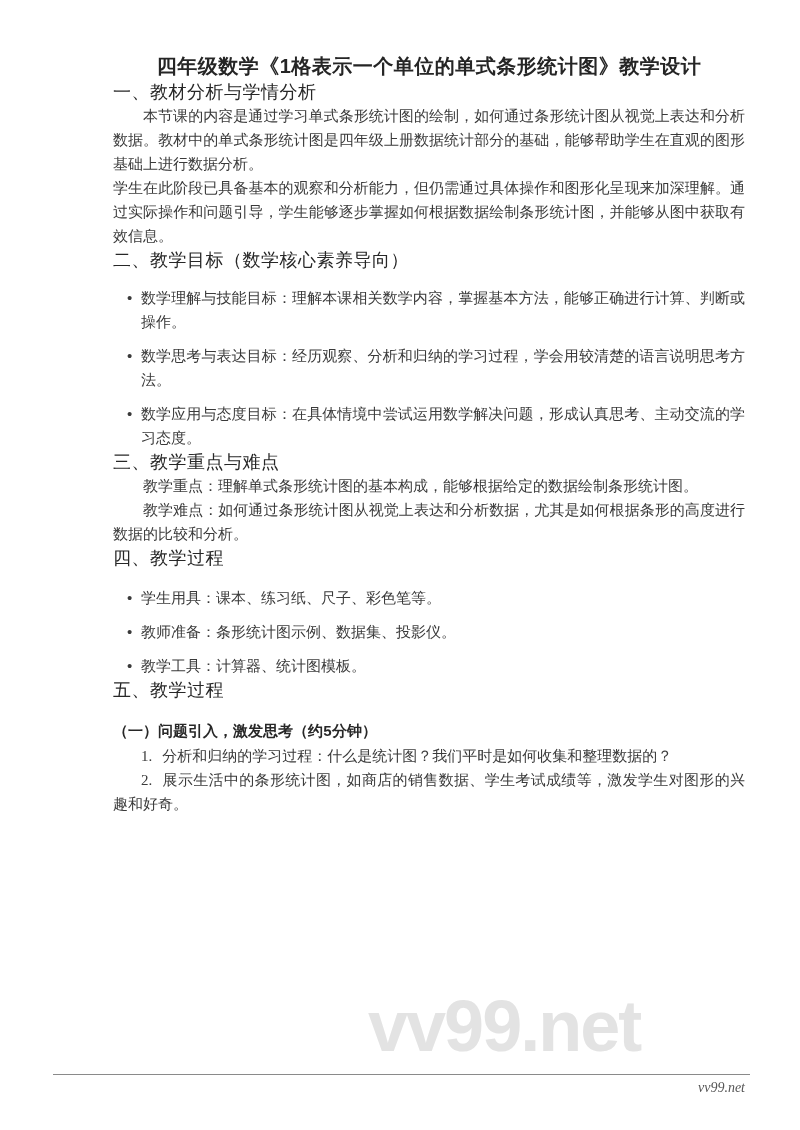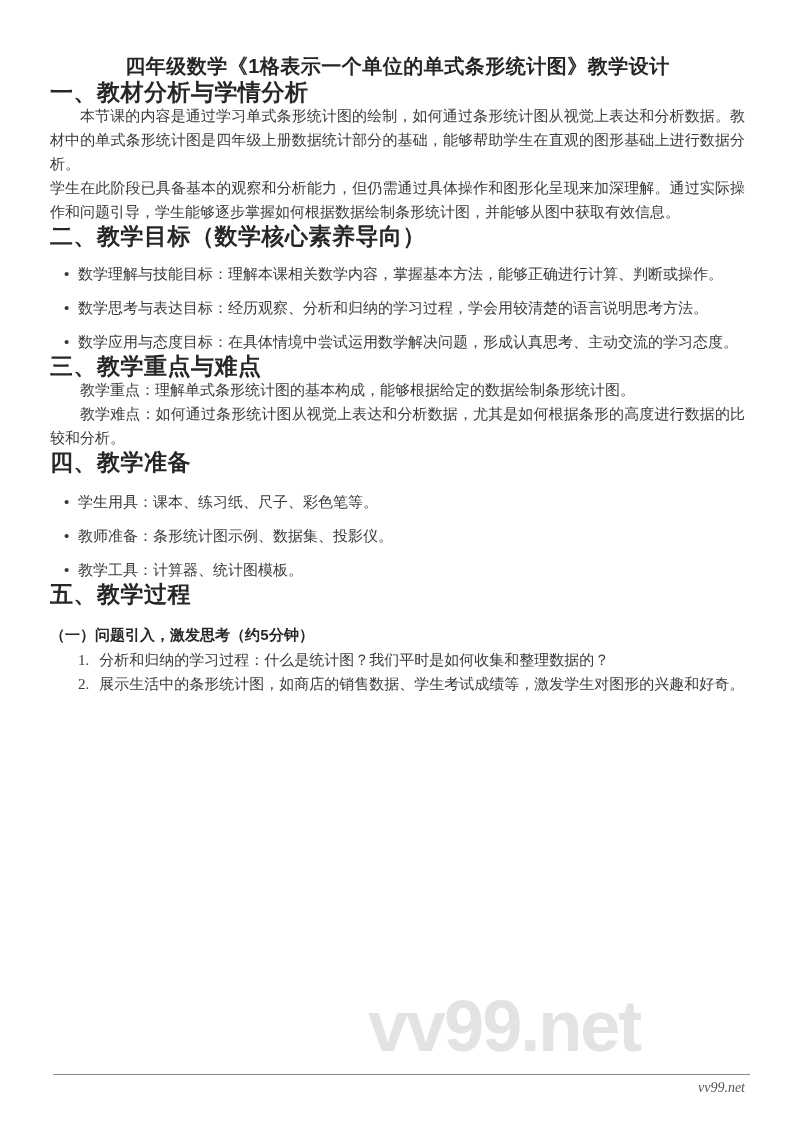--- a/index.html
+++ b/index.html
@@ -12,36 +12,37 @@
     width: 800px;
     height: 1130px;
     background: #ffffff;
     overflow: hidden;
     font-family: "Liberation Serif", "DejaVu Serif", serif;
     color: #3a3a3a;
   }
   .content {
     position: relative;
     z-index: 1;
-    padding: 0 55px 0 50px;
+    padding: 0 55px 0 87px;
+    margin-left: 26px;
   }
   .doc-title {
     margin: 52px 0 0 0;
     font-family: "Liberation Sans", "DejaVu Sans", sans-serif;
     font-size: 20px;
     font-weight: bold;
     line-height: 28px;
     text-align: center;
     color: #252525;
     letter-spacing: 0.5px;
   }
   h2.sec {
     font-family: "Liberation Sans", "DejaVu Sans", sans-serif;
-    font-size: 23px;
-    font-weight: bold;
+    font-size: 18px;
+    font-weight: normal;
     line-height: 24px;
     color: #272727;
     margin: 0;
     letter-spacing: 0.5px;
   }
   .sec-1 { margin-top: 46px; }
   .sec-2 { margin-top: 28px; }
   .sec-3 { margin-top: 28px; }
   .sec-4 { margin-top: 26px; }
   .sec-5 { margin-top: 28px; }
@@ -155,21 +156,21 @@
       <li>
         <span class="marker">•</span>
         <span>数学应用与态度目标：在具体情境中尝试运用数学解决问题，形成认真思考、主动交流的学习态度。</span>
       </li>
     </ul>
 
     <h2 class="sec sec-3">三、教学重点与难点</h2>
     <p class="body indent mt-18">教学重点：理解单式条形统计图的基本构成，能够根据给定的数据绘制条形统计图。</p>
     <p class="body indent mt-14">教学难点：如何通过条形统计图从视觉上表达和分析数据，尤其是如何根据条形的高度进行数据的比较和分析。</p>
 
-    <h2 class="sec sec-4">四、教学准备</h2>
+    <h2 class="sec sec-4">四、教学过程</h2>
     <ul class="blist tight">
       <li>
         <span class="marker">•</span>
         <span>学生用具：课本、练习纸、尺子、彩色笔等。</span>
       </li>
       <li>
         <span class="marker">•</span>
         <span>教师准备：条形统计图示例、数据集、投影仪。</span>
       </li>
       <li>

